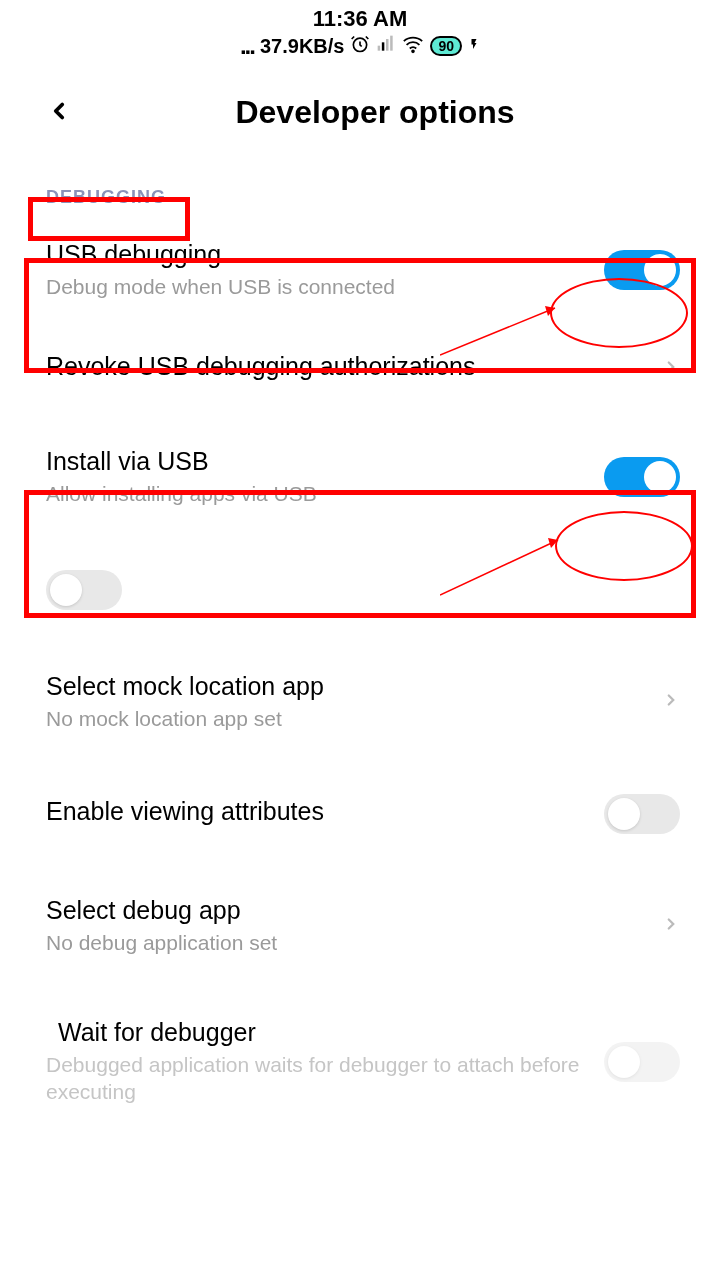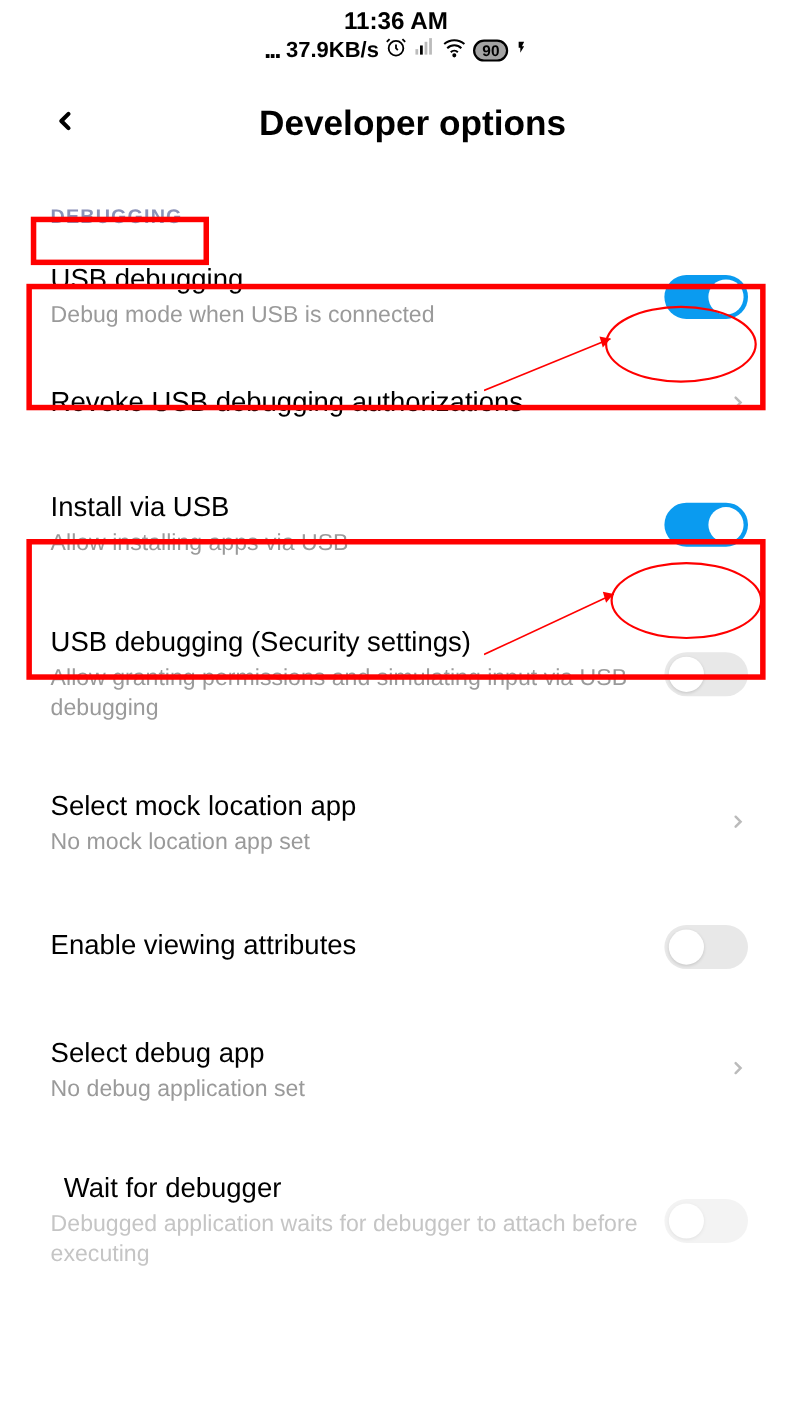--- a/index.html
+++ b/index.html
@@ -27,21 +27,21 @@
       gap: 6px;
       font-size: 20px;
     }
     .status-right .dots { font-size: 24px; letter-spacing: -2px; font-weight: bold; }
     .battery-pill {
       border: 2px solid #000;
       border-radius: 10px;
       padding: 0 6px;
       font-size: 14px;
       font-weight: bold;
-      background: #a3a3a3;
+      background: #5eead4;
       color: #000;
       line-height: 16px;
       display: inline-flex;
       align-items: center;
     }
     .header {
       display: flex;
       align-items: center;
       padding: 28px 16px 28px 46px;
       position: relative;
@@ -210,24 +210,20 @@
     <div class="item-text">
       <div class="item-title">Install via USB</div>
       <div class="item-sub">Allow installing apps via USB</div>
     </div>
     <div class="toggle on">
         <div class="knob"></div>
       </div>
   </div>
 
   <div class="item">
-    <div class="item-text">
-      <div class="item-title">USB debugging (Security settings)</div>
-      <div class="item-sub">Allow granting permissions and simulating input via USB debugging</div>
-    </div>
     <div class="toggle off">
         <div class="knob"></div>
       </div>
   </div>
 
   <div class="item" style="padding-top:36px;">
     <div class="item-text">
       <div class="item-title">Select mock location app</div>
       <div class="item-sub">No mock location app set</div>
     </div>

